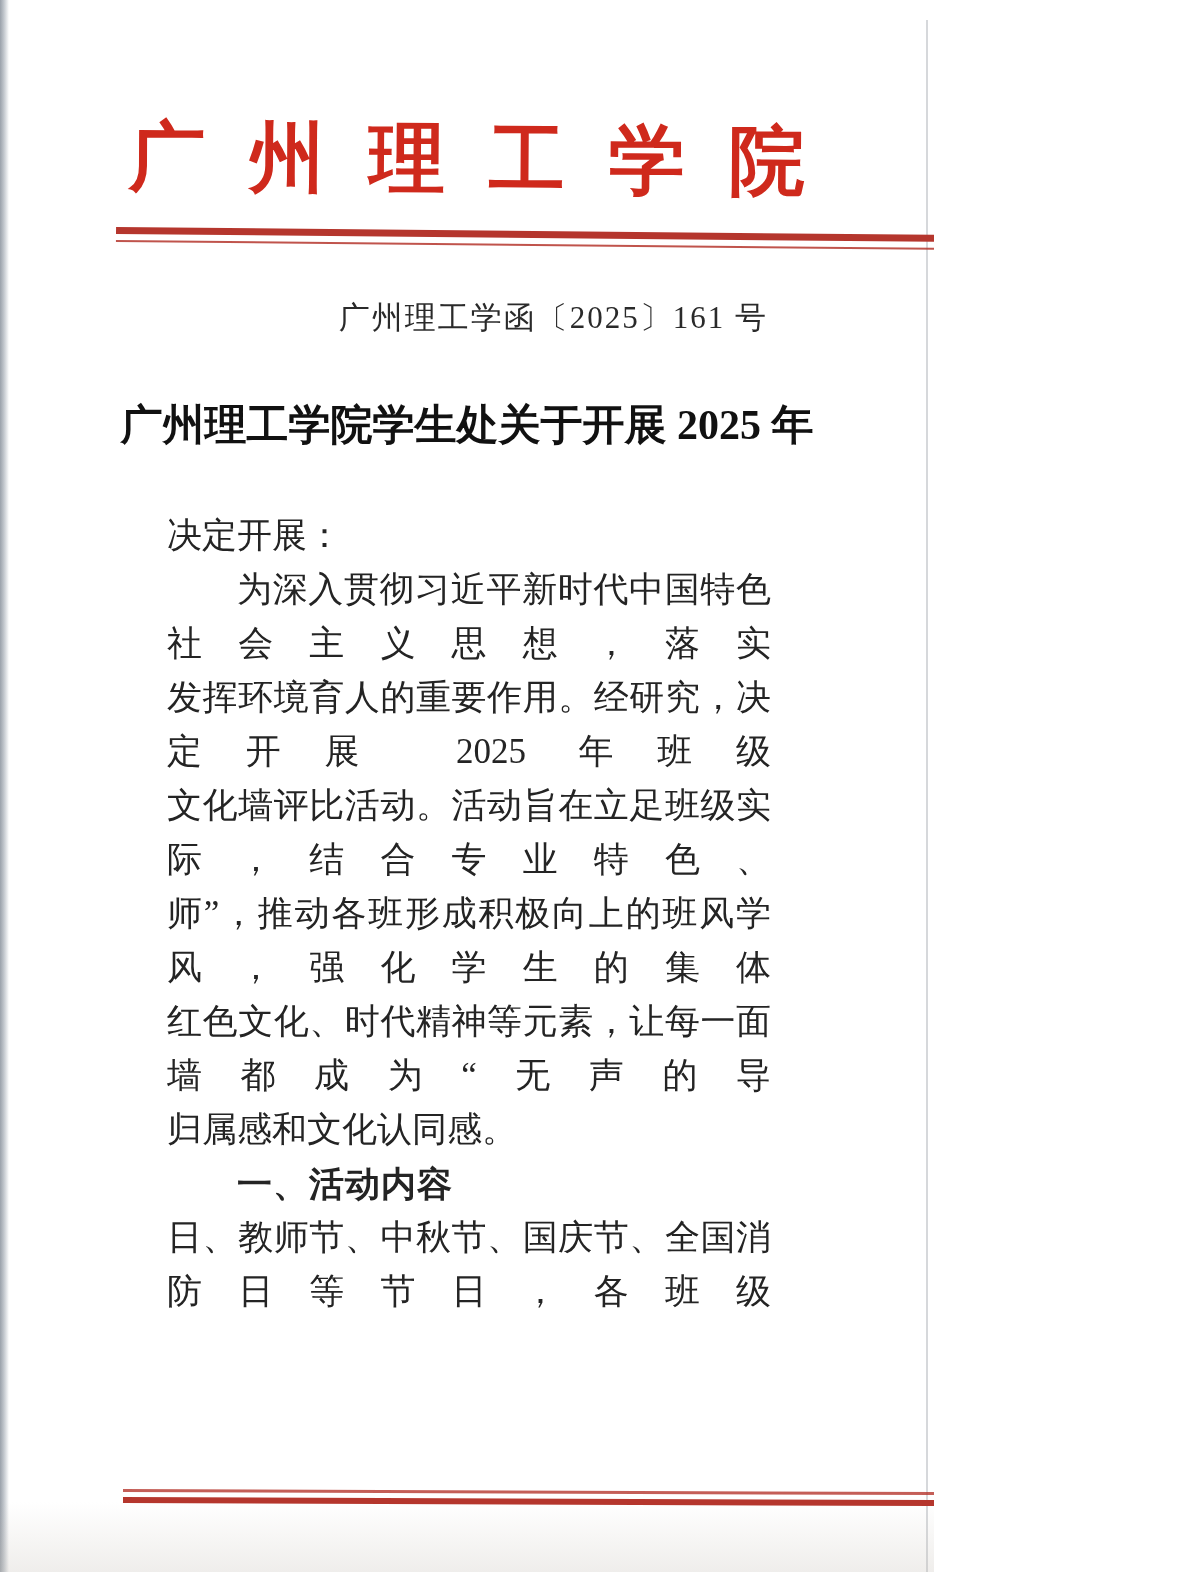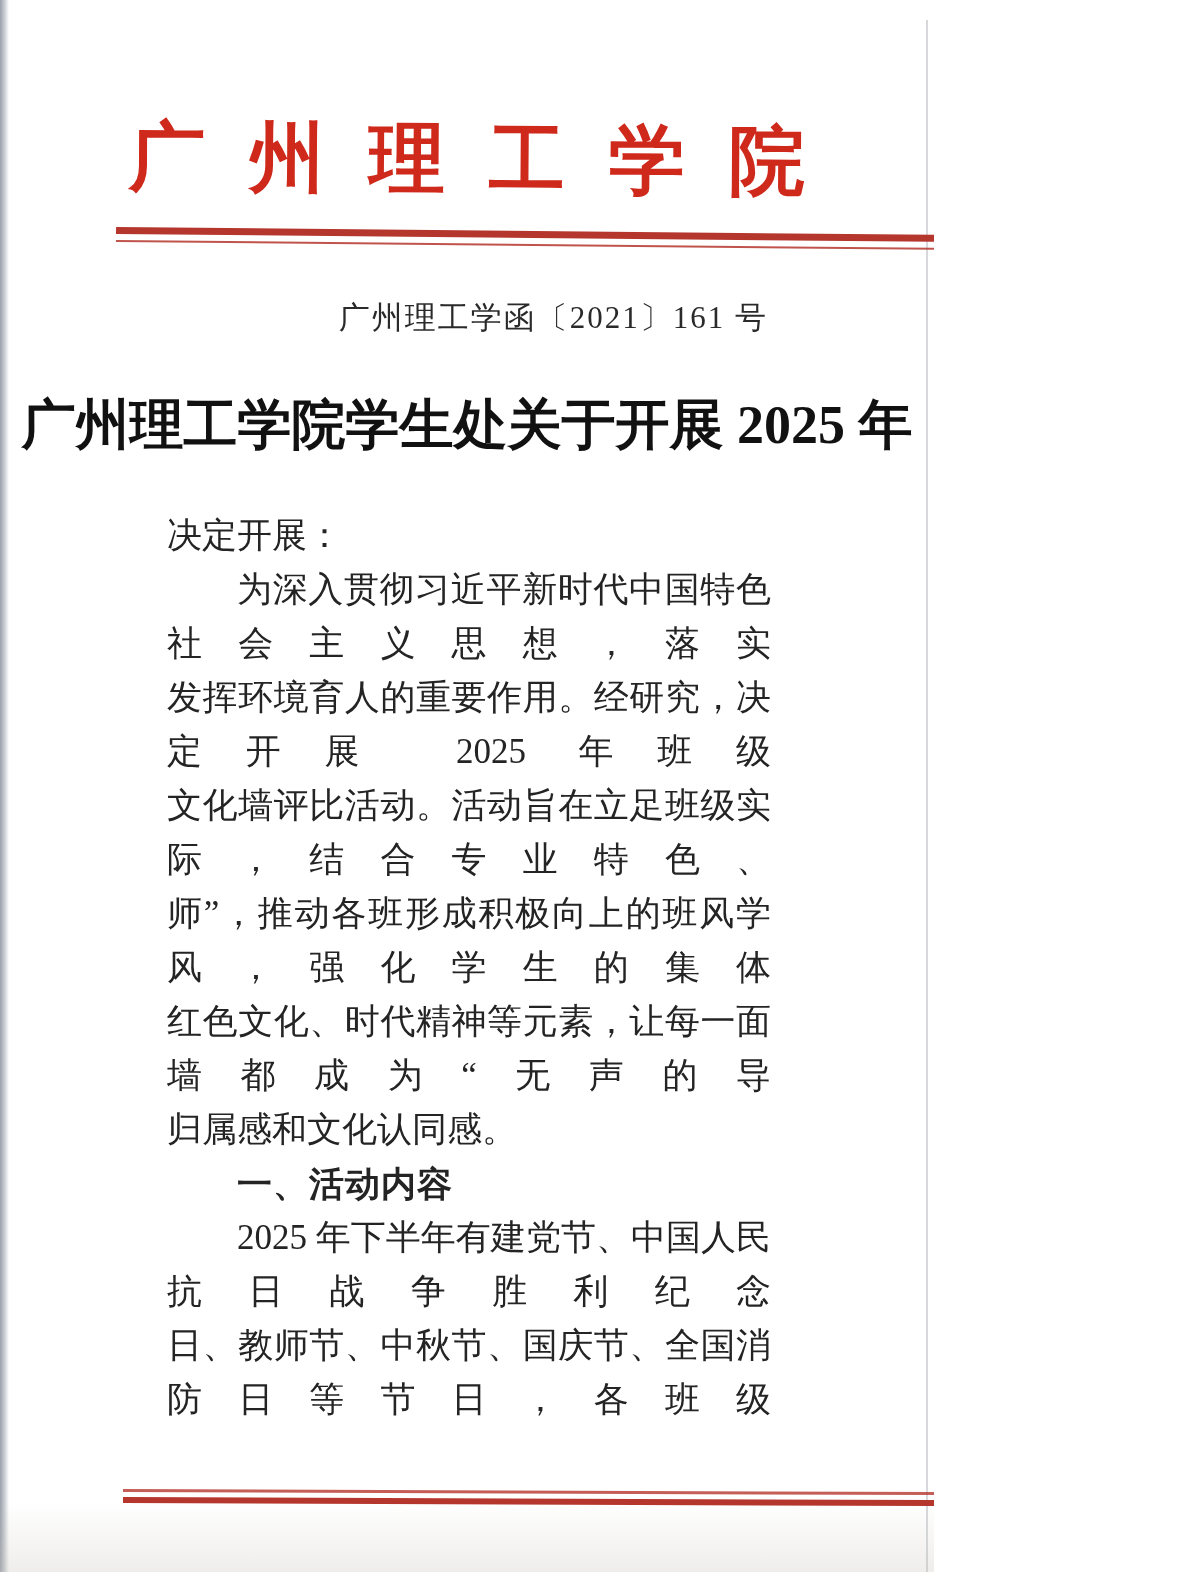--- a/index.html
+++ b/index.html
@@ -51,21 +51,21 @@
     text-align:right;
     font-size:31px;
     letter-spacing:2px;
     color:#2a2a2a;
   }
   
   .notice-title{
     margin-top:56px;
     text-align:center;
     font-weight:700;
-    font-size:54px;
+    font-size:42px;
     line-height:60px;
     color:#111;
   }
   
   .body-text{
     margin:54px 163px 0 167px;
     font-size:35px;
     line-height:54px;
   }
   .line{white-space:nowrap;}
@@ -99,36 +99,35 @@
   <div class="scan-bottom-shade"></div>
 
   <div class="letterhead">广州理工学院</div>
 
   <div class="header-rules">
     <div class="thick"></div>
     <div class="gap"></div>
     <div class="thin"></div>
   </div>
 
-  <div class="doc-number">广州理工学函〔2021〕161 号</div>
+  <div class="doc-number">广州理工学函〔2025〕161 号</div>
 
   <div class="notice-title">
     <div>广州理工学院学生处关于开展 2025 年</div>
   </div>
 
   <div class="body-text" id="body-lines">
       <div class="line">决定开展：</div>
       <div class="line indent justify">为深入贯彻习近平新时代中国特色社会主义思想，落实</div>
       <div class="line justify">发挥环境育人的重要作用。经研究，决定开展 2025 年班级</div>
       <div class="line justify">文化墙评比活动。活动旨在立足班级实际，结合专业特色、</div>
       <div class="line justify">师”，推动各班形成积极向上的班风学风，强化学生的集体</div>
       <div class="line justify">红色文化、时代精神等元素，让每一面墙都成为“无声的导</div>
       <div class="line">归属感和文化认同感。</div>
       <div class="line indent heading">一、活动内容</div>
-      <div class="line indent justify">2025 年下半年有建党节、中国人民抗日战争胜利纪念</div>
       <div class="line justify">日、教师节、中秋节、国庆节、全国消防日等节日，各班级</div>
     </div>
 
   <div class="footer-rules">
     <div class="thin"></div>
     <div class="gap"></div>
     <div class="thick"></div>
   </div>
 
 </div>

